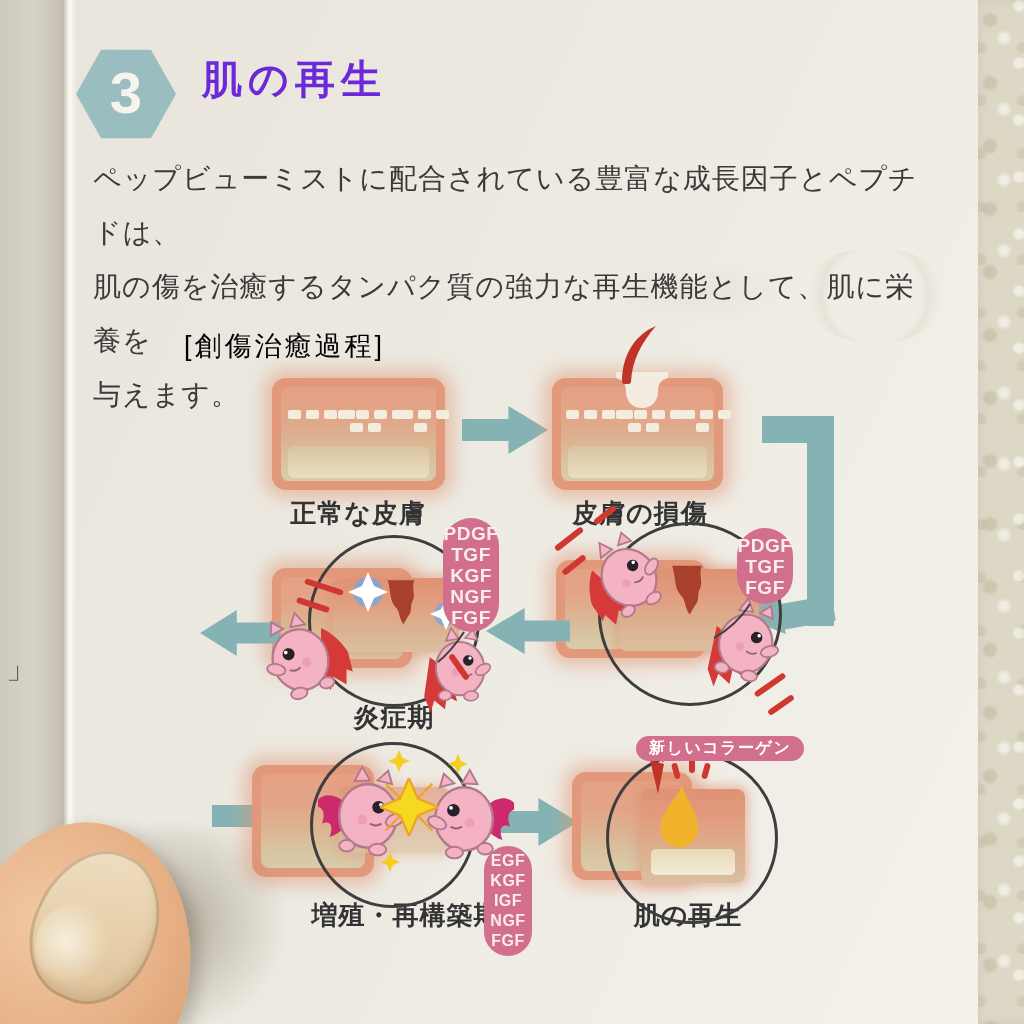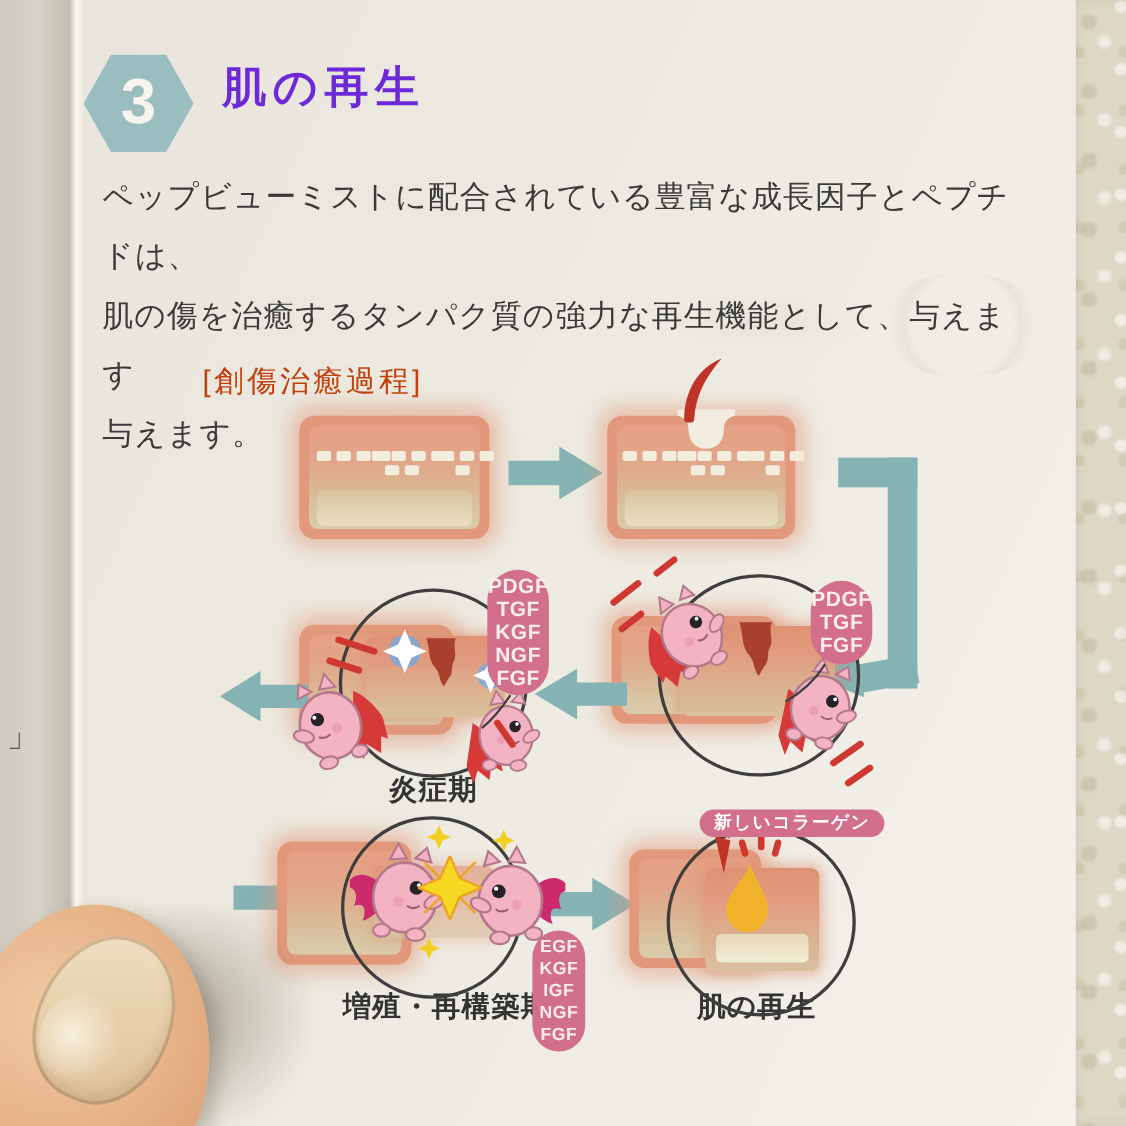--- a/index.html
+++ b/index.html
@@ -31,21 +31,21 @@
 
   
   .hex{position:absolute;left:76px;top:46px;width:100px;height:96px;background:#9abdc0;
     clip-path:polygon(25% 4%,75% 4%,100% 50%,75% 96%,25% 96%,0 50%);
     display:flex;align-items:center;justify-content:center;}
   .hex span{color:#f6f4ec;font-size:58px;font-weight:bold;transform:translateY(-2px);}
   .title{position:absolute;left:202px;top:52px;font-family:"Liberation Serif","DejaVu Serif",serif;
     font-size:40px;font-weight:bold;color:#6d28d9;letter-spacing:6px;}
   .para{position:absolute;left:93px;top:152px;width:840px;font-size:28px;color:#3a3a3a;
     line-height:54px;letter-spacing:1px;font-weight:500;}
-  .dheading{position:absolute;left:184px;top:328px;font-size:27px;color:#c2410c;letter-spacing:3px;font-weight:500;}
+  .dheading{position:absolute;left:184px;top:328px;font-size:27px;color:#000000;letter-spacing:3px;font-weight:500;}
 
   
   .skin{position:absolute;border-radius:14px;background:#e2997b;box-shadow:0 0 16px 9px rgba(226,153,123,.5);}
   .skin .in{position:absolute;inset:9px;border-radius:8px;
     background:linear-gradient(180deg,#e6a185 0%,#e2a488 30%,#dcb492 58%,#d8c4a2 82%,#dacbab 100%);}
   .skin .low{position:absolute;left:16px;right:16px;bottom:12px;height:32px;border-radius:6px;
     background:linear-gradient(180deg,#d9c3a0,#e9dfc0);}
   .dashrow{position:absolute;display:flex;gap:5px;}
   .dashrow i{width:13px;height:9px;background:#f3edde;border-radius:2px;display:block;}
   .arrow{position:absolute;background:#85b3b4;
@@ -127,21 +127,21 @@
     <div class="ghost g1"></div>
     <div class="ghost g2"></div>
   </div>
 
   <div class="hex">
     <span>3</span>
   </div>
   <div class="title">肌の再生</div>
   <div class="para">
     <div>ペップビューミストに配合されている豊富な成長因子とペプチドは、</div>
-    <div>肌の傷を治癒するタンパク質の強力な再生機能として、与えます</div>
+    <div>肌の傷を治癒するタンパク質の強力な再生機能として、肌に栄養を</div>
     <div>与えます。</div>
   </div>
   <div class="dheading">[創傷治癒過程]</div>
 
   <div class="skin" style="left:272px;top:378px;width:173px;height:112px">
     <div class="in"></div>
       <div class="low"></div>
     <div class="dashrow" style="left:16px;top:32px">
         <i></i>
         <i></i>
@@ -195,20 +195,22 @@
     <div class="dashrow" style="left:144px;top:45px">
         <i></i>
       </div>
     <svg style="position:absolute;left:60px;top:-6px" width="60" height="50" viewBox="0 0 60 50">
       <path d="M4 0 h52 v6 c-8 2 -10 7 -10 13 c0 11 -7 17 -16 17 c-9 0 -16 -6 -16 -17 c0 -6 -2 -11 -10 -13 z" fill="#f2ede0"></path>
     </svg>
     <svg style="position:absolute;left:62px;top:-52px" width="48" height="58" viewBox="0 0 48 58">
       <path d="M8 56 C8 28 22 8 42 0 C28 16 18 34 17 56 C14 61 10 60 8 56 Z" fill="#c03427"></path>
     </svg>
   </div>
+  <div class="slabel" style="left:358px;top:496px">正常な皮膚</div>
+  <div class="slabel" style="left:640px;top:496px">皮膚の損傷</div>
 
   <div class="conn">
     <div style="left:762px;top:416px;width:72px;height:27px"></div>
     <div style="left:807px;top:416px;width:27px;height:210px"></div>
     <div style="left:774px;top:600px;width:60px;height:26px;transform:rotate(-10deg)"></div>
     <div class="c-headL" style="left:742px;top:588px;width:40px;height:50px;transform:rotate(-10deg)"></div>
   </div>
 
   <div class="skin" style="left:556px;top:560px;width:150px;height:98px;z-index:0">
     <div class="in"></div>

